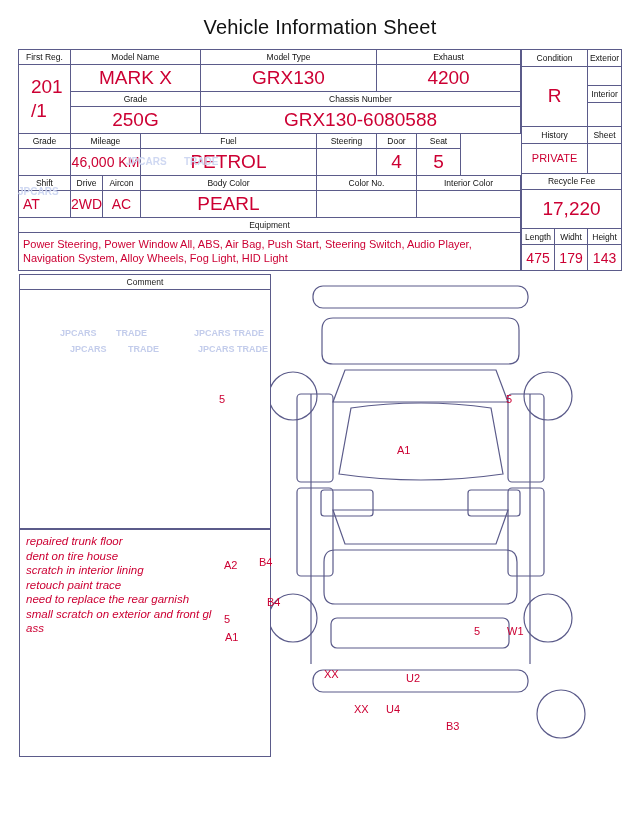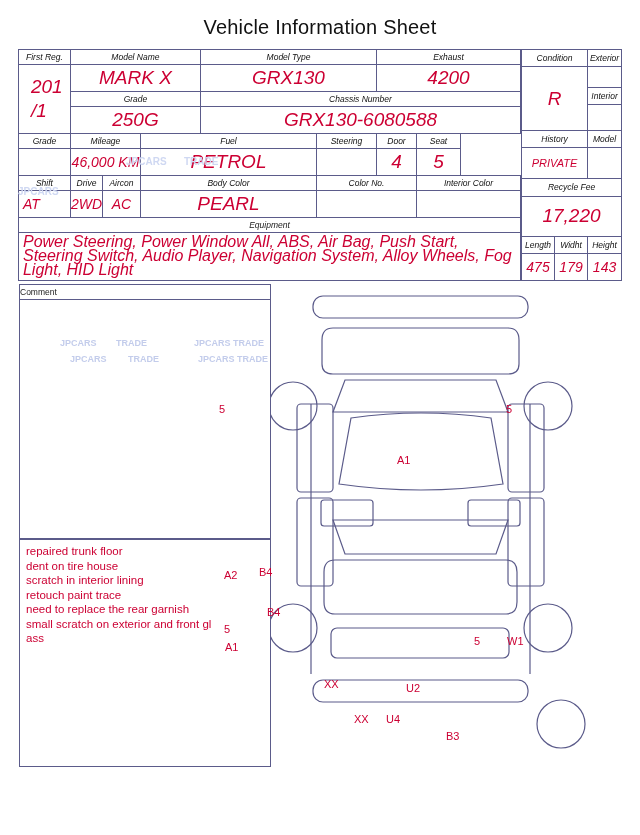--- a/index.html
+++ b/index.html
@@ -28,21 +28,20 @@
     font-weight: normal;
     color: #111;
     padding-top: 16px;
     padding-bottom: 10px;
     letter-spacing: 0.2px;
   }
   
   table {
     border-collapse: collapse;
     table-layout: fixed;
-    font-style: italic;
   }
   td {
     border: 1px solid #5b5b8a;
     padding: 0;
     vertical-align: middle;
     text-align: center;
   }
   .lbl {
     font-size: 8.5px;
     color: #111;
@@ -78,21 +77,21 @@
 
   
   .equip-label {
     font-size: 8.5px;
     text-align: center;
     height: 14px;
     line-height: 14px;
   }
   .equip-text {
     color: #cc0033;
-    font-size: 16px;
+    font-size: 11px;
     text-align: left;
     padding: 2px 4px 3px 4px;
     line-height: 14px;
   }
 
   
   .bottom {
     display: flex;
     justify-content: center;
     margin-top: 3px;
@@ -101,40 +100,41 @@
     width: 252px;
   }
   .bottom-right {
     width: 350px;
     position: relative;
   }
   .boxhead {
     border: 1px solid #5b5b8a;
     border-bottom: none;
     font-size: 8.5px;
-    text-align: left;
+    text-align: center;
     height: 14px;
     line-height: 14px;
   }
   .boxbody {
     border: 1px solid #5b5b8a;
     position: relative;
   }
   .comment-body {
     height: 238px;
   }
   .note-body {
     height: 228px;
     color: #cc0033;
     font-size: 11.5px;
     line-height: 14.5px;
     padding: 4px 6px;
     text-align: left;
     box-sizing: border-box;
     white-space: pre-line;
+    font-style: italic;
   }
   .watermark {
     position: absolute;
     color: #b9c4e8;
     font-size: 9px;
     font-weight: bold;
     opacity: 0.85;
     white-space: nowrap;
     pointer-events: none;
   }
@@ -279,21 +279,21 @@
           <td class="lbl" style="height:17px;line-height:17px"></td>
         </tr>
         <tr>
           <td class="lbl" style="height:14px;line-height:14px">Interior</td>
         </tr>
         <tr>
           <td class="lbl" style="height:21px;line-height:21px"></td>
         </tr>
         <tr>
           <td class="lbl" colspan="2">History</td>
-          <td class="lbl">Model</td>
+          <td class="lbl">Sheet</td>
         </tr>
         <tr>
           <td class="val sm" colspan="2" style="height:26px;line-height:26px;font-size:11px">PRIVATE</td>
           <td class="val sm" style="height:26px"></td>
         </tr>
         <tr>
           <td class="lbl" colspan="3">Recycle Fee</td>
         </tr>
         <tr>
           <td class="val big" colspan="3" style="height:34px;line-height:34px">17,220</td>

